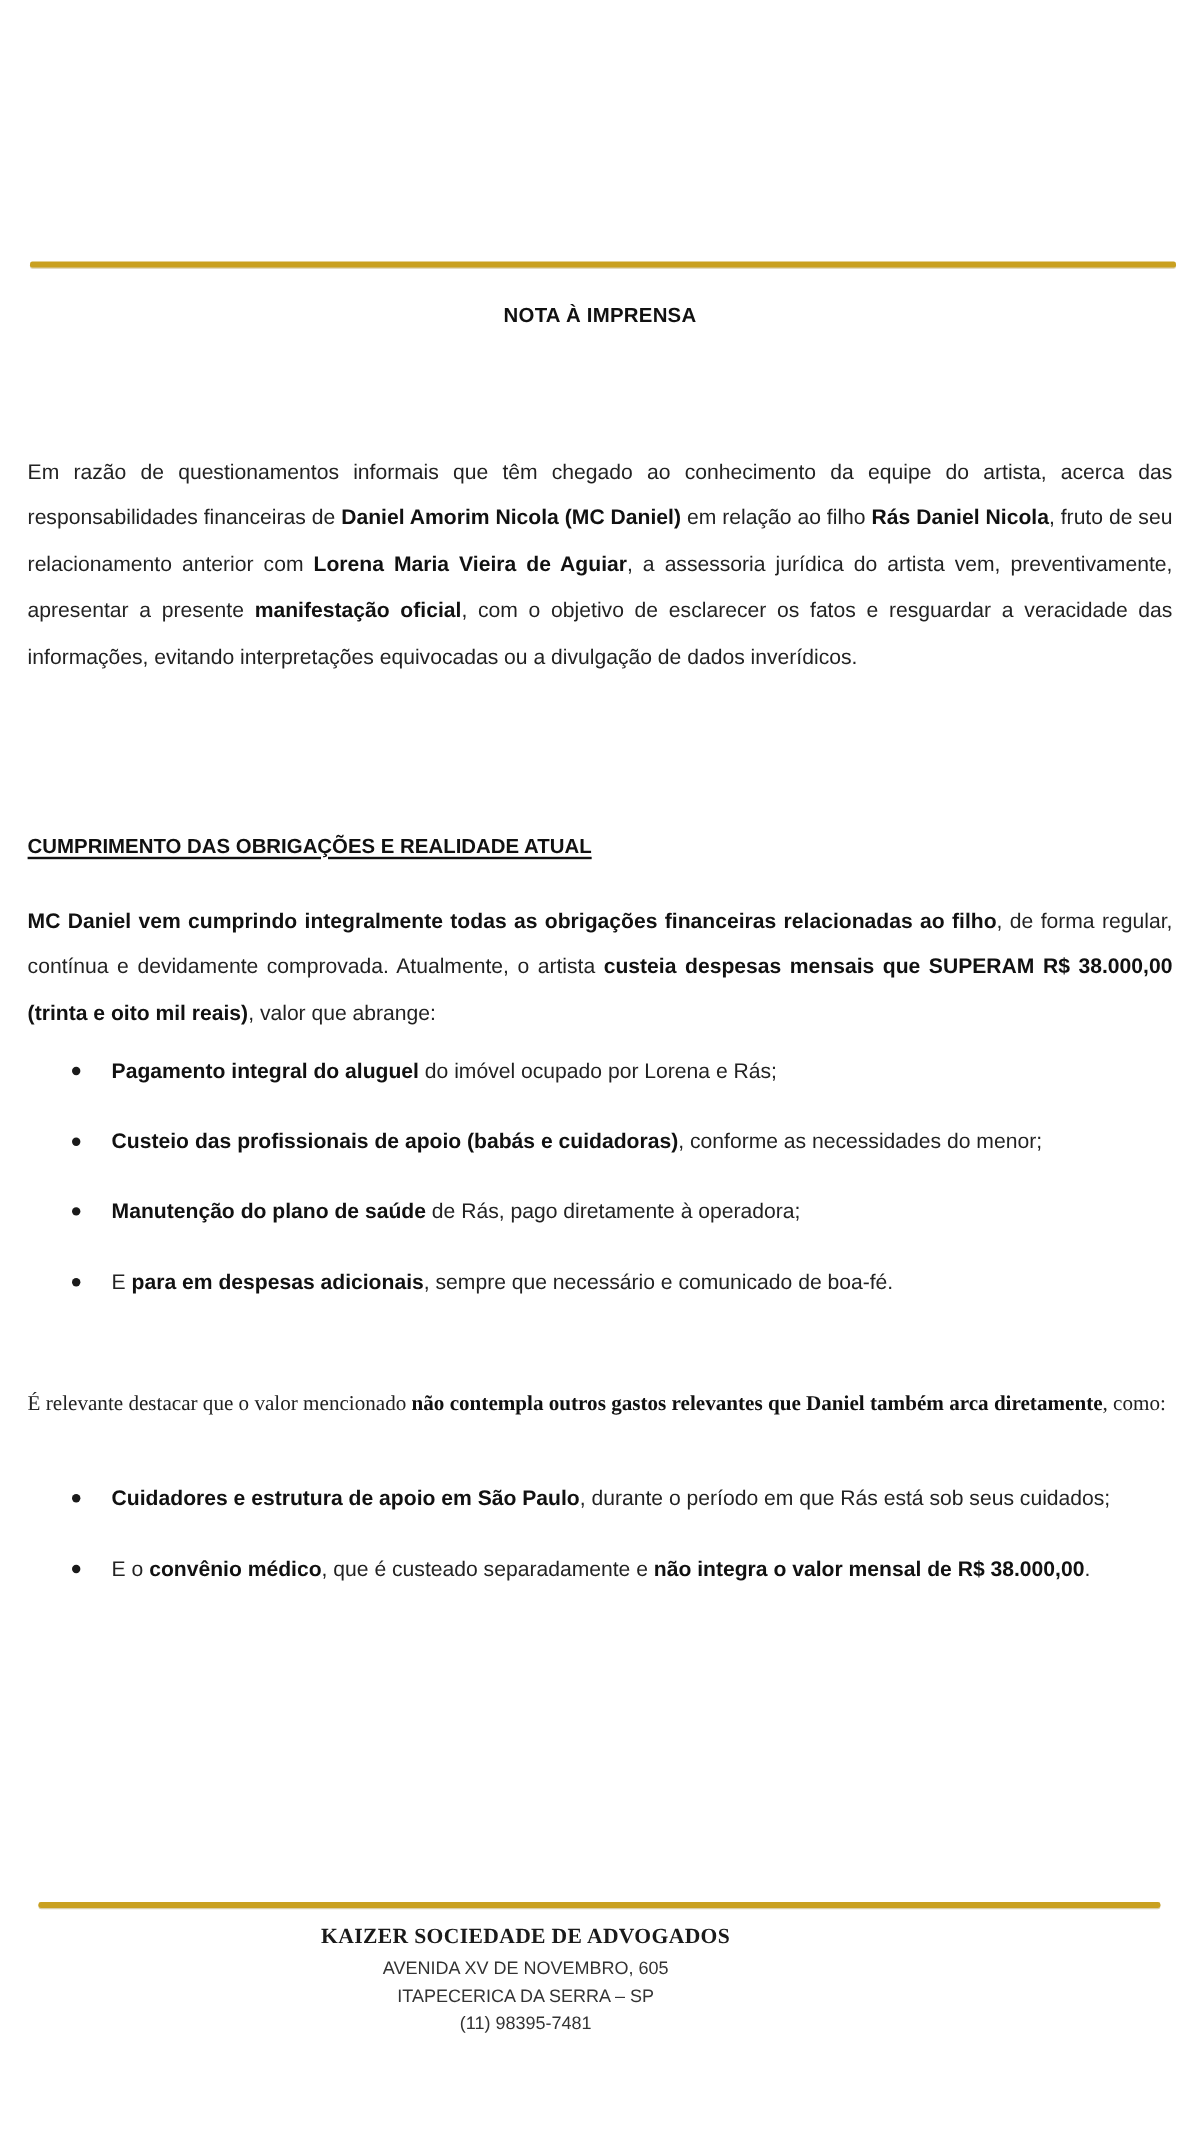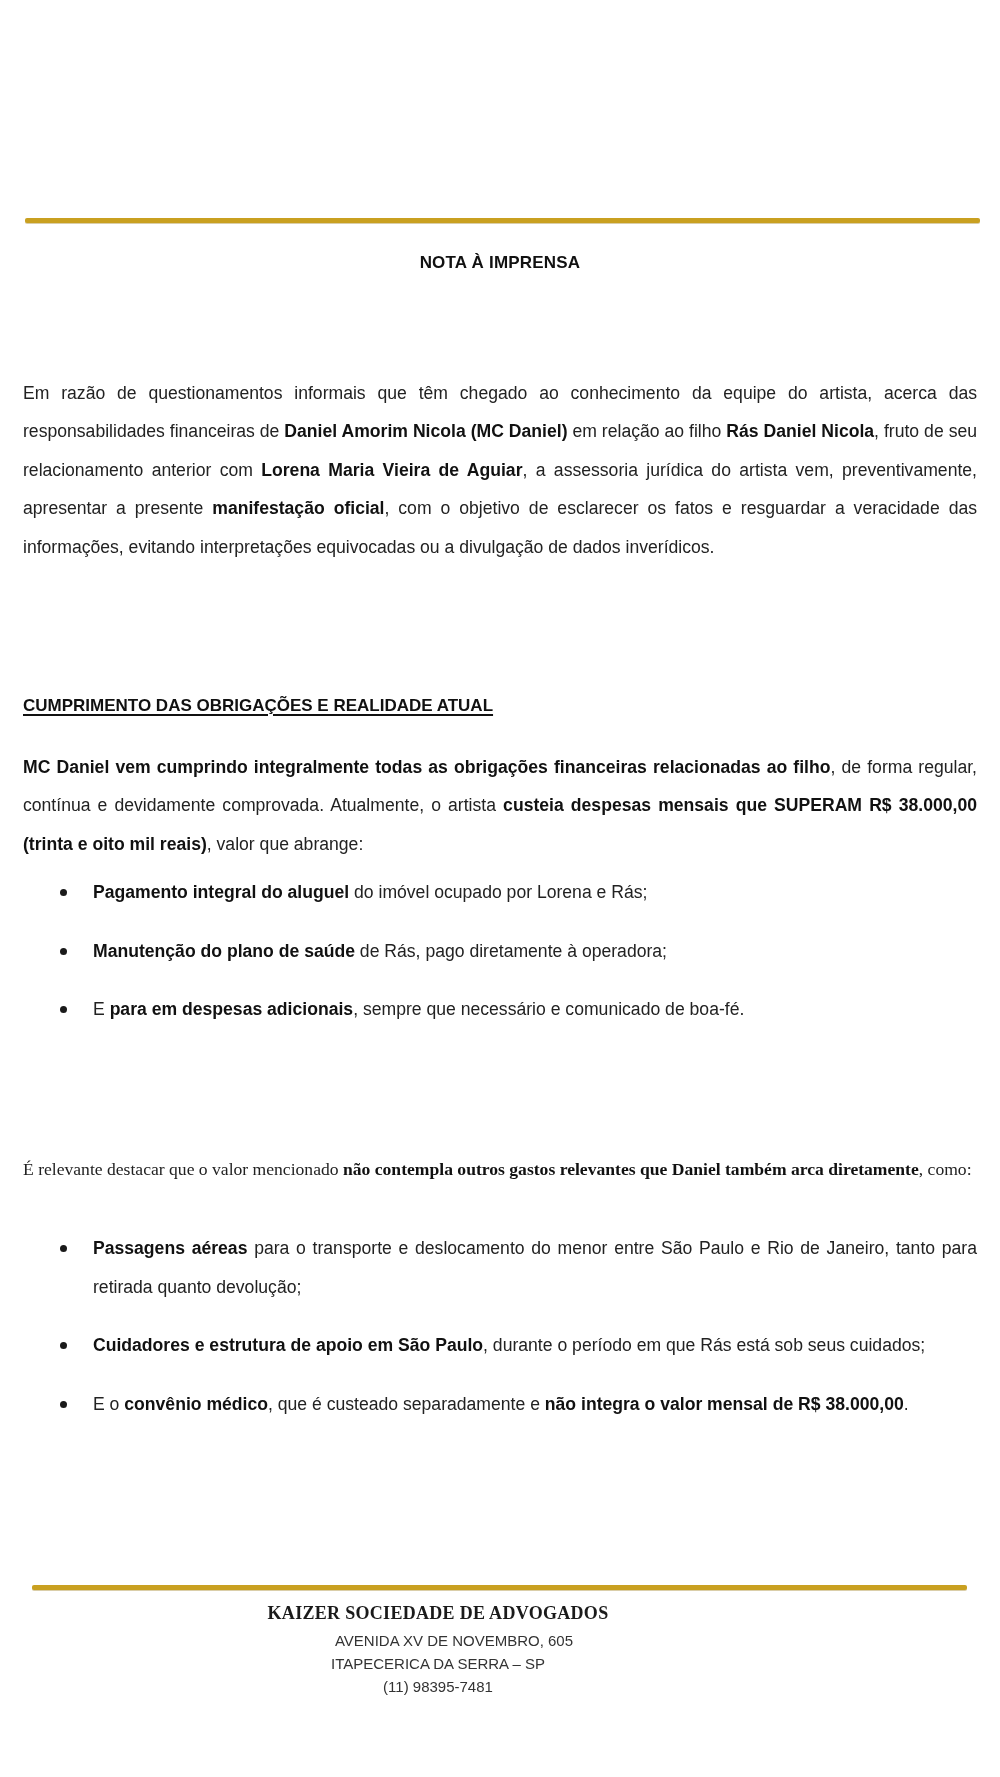--- a/index.html
+++ b/index.html
@@ -52,48 +52,48 @@
   #list-2 { top: 1229px; }
   #list-2 .item { margin-bottom: 20px; }
 
   .footer {
     position: absolute; left: 0; width: 876px; text-align: center;
   }
   #footer-firm {
     top: 1603px; font-family: "Liberation Serif", "DejaVu Serif", serif;
     font-weight: bold; font-size: 18px; color: #1a1a1a; letter-spacing: 0.3px;
   }
-  #footer-addr { top: 1632px; font-size: 15px; color: #333; margin-left: 16px; }
+  #footer-addr { top: 1632px; font-size: 15px; color: #333; }
   #footer-city { top: 1655px; font-size: 15px; color: #333; }
   #footer-phone { top: 1678px; font-size: 15px; color: #333; }
 </style>
 </head>
 <body>
 
 <div class="rule" id="rule-top"></div>
 
 <div class="title">NOTA À IMPRENSA</div>
 
 <div class="content">
   <p class="para" id="intro"><span>Em razão de questionamentos informais que têm chegado ao conhecimento da equipe do artista, acerca das responsabilidades financeiras de </span><b>Daniel Amorim Nicola (MC Daniel)</b><span> em relação ao filho </span><b>Rás Daniel Nicola</b><span>, fruto de seu relacionamento anterior com </span><b>Lorena Maria Vieira de Aguiar</b><span>, a assessoria jurídica do artista vem, preventivamente, apresentar a presente </span><b>manifestação oficial</b><span>, com o objetivo de esclarecer os fatos e resguardar a veracidade das informações, evitando interpretações equivocadas ou a divulgação de dados inverídicos.</span></p>
 
   <div id="section-heading">CUMPRIMENTO DAS OBRIGAÇÕES E REALIDADE ATUAL</div>
 
   <p class="para" id="p-obligations"><b>MC Daniel vem cumprindo integralmente todas as obrigações financeiras relacionadas ao filho</b><span>, de forma regular, contínua e devidamente comprovada. Atualmente, o artista </span><b>custeia despesas mensais que SUPERAM R$ 38.000,00 (trinta e oito mil reais)</b><span>, valor que abrange:</span></p>
 
   <ul class="list" id="list-1">
       <li class="item"><span class="bullet"></span><b>Pagamento integral do aluguel</b><span> do imóvel ocupado por Lorena e Rás;</span></li>
+      <li class="item"><span class="bullet"></span><b>Custeio das profissionais de apoio (babás e cuidadoras)</b><span>, conforme as necessidades do menor;</span></li>
       <li class="item"><span class="bullet"></span><b>Manutenção do plano de saúde</b><span> de Rás, pago diretamente à operadora;</span></li>
       <li class="item"><span class="bullet"></span><span>E </span><b>para em despesas adicionais</b><span>, sempre que necessário e comunicado de boa-fé.</span></li>
     </ul>
 
   <p class="para" id="p-relevant"><span>É relevante destacar que o valor mencionado </span><b>não contempla outros gastos relevantes que Daniel também arca diretamente</b><span>, como:</span></p>
 
   <ul class="list" id="list-2">
-      <li class="item"><span class="bullet"></span><b>Passagens aéreas</b><span> para o transporte e deslocamento do menor entre São Paulo e Rio de Janeiro, tanto para retirada quanto devolução;</span></li>
       <li class="item"><span class="bullet"></span><b>Cuidadores e estrutura de apoio em São Paulo</b><span>, durante o período em que Rás está sob seus cuidados;</span></li>
       <li class="item"><span class="bullet"></span><span>E o </span><b>convênio médico</b><span>, que é custeado separadamente e </span><b>não integra o valor mensal de R$ 38.000,00</b><span>.</span></li>
     </ul>
 </div>
 
 <div class="rule" id="rule-bottom"></div>
 
 <div class="footer" id="footer-firm">KAIZER SOCIEDADE DE ADVOGADOS</div>
 <div class="footer" id="footer-addr">AVENIDA XV DE NOVEMBRO, 605</div>
 <div class="footer" id="footer-city">ITAPECERICA DA SERRA – SP</div>

